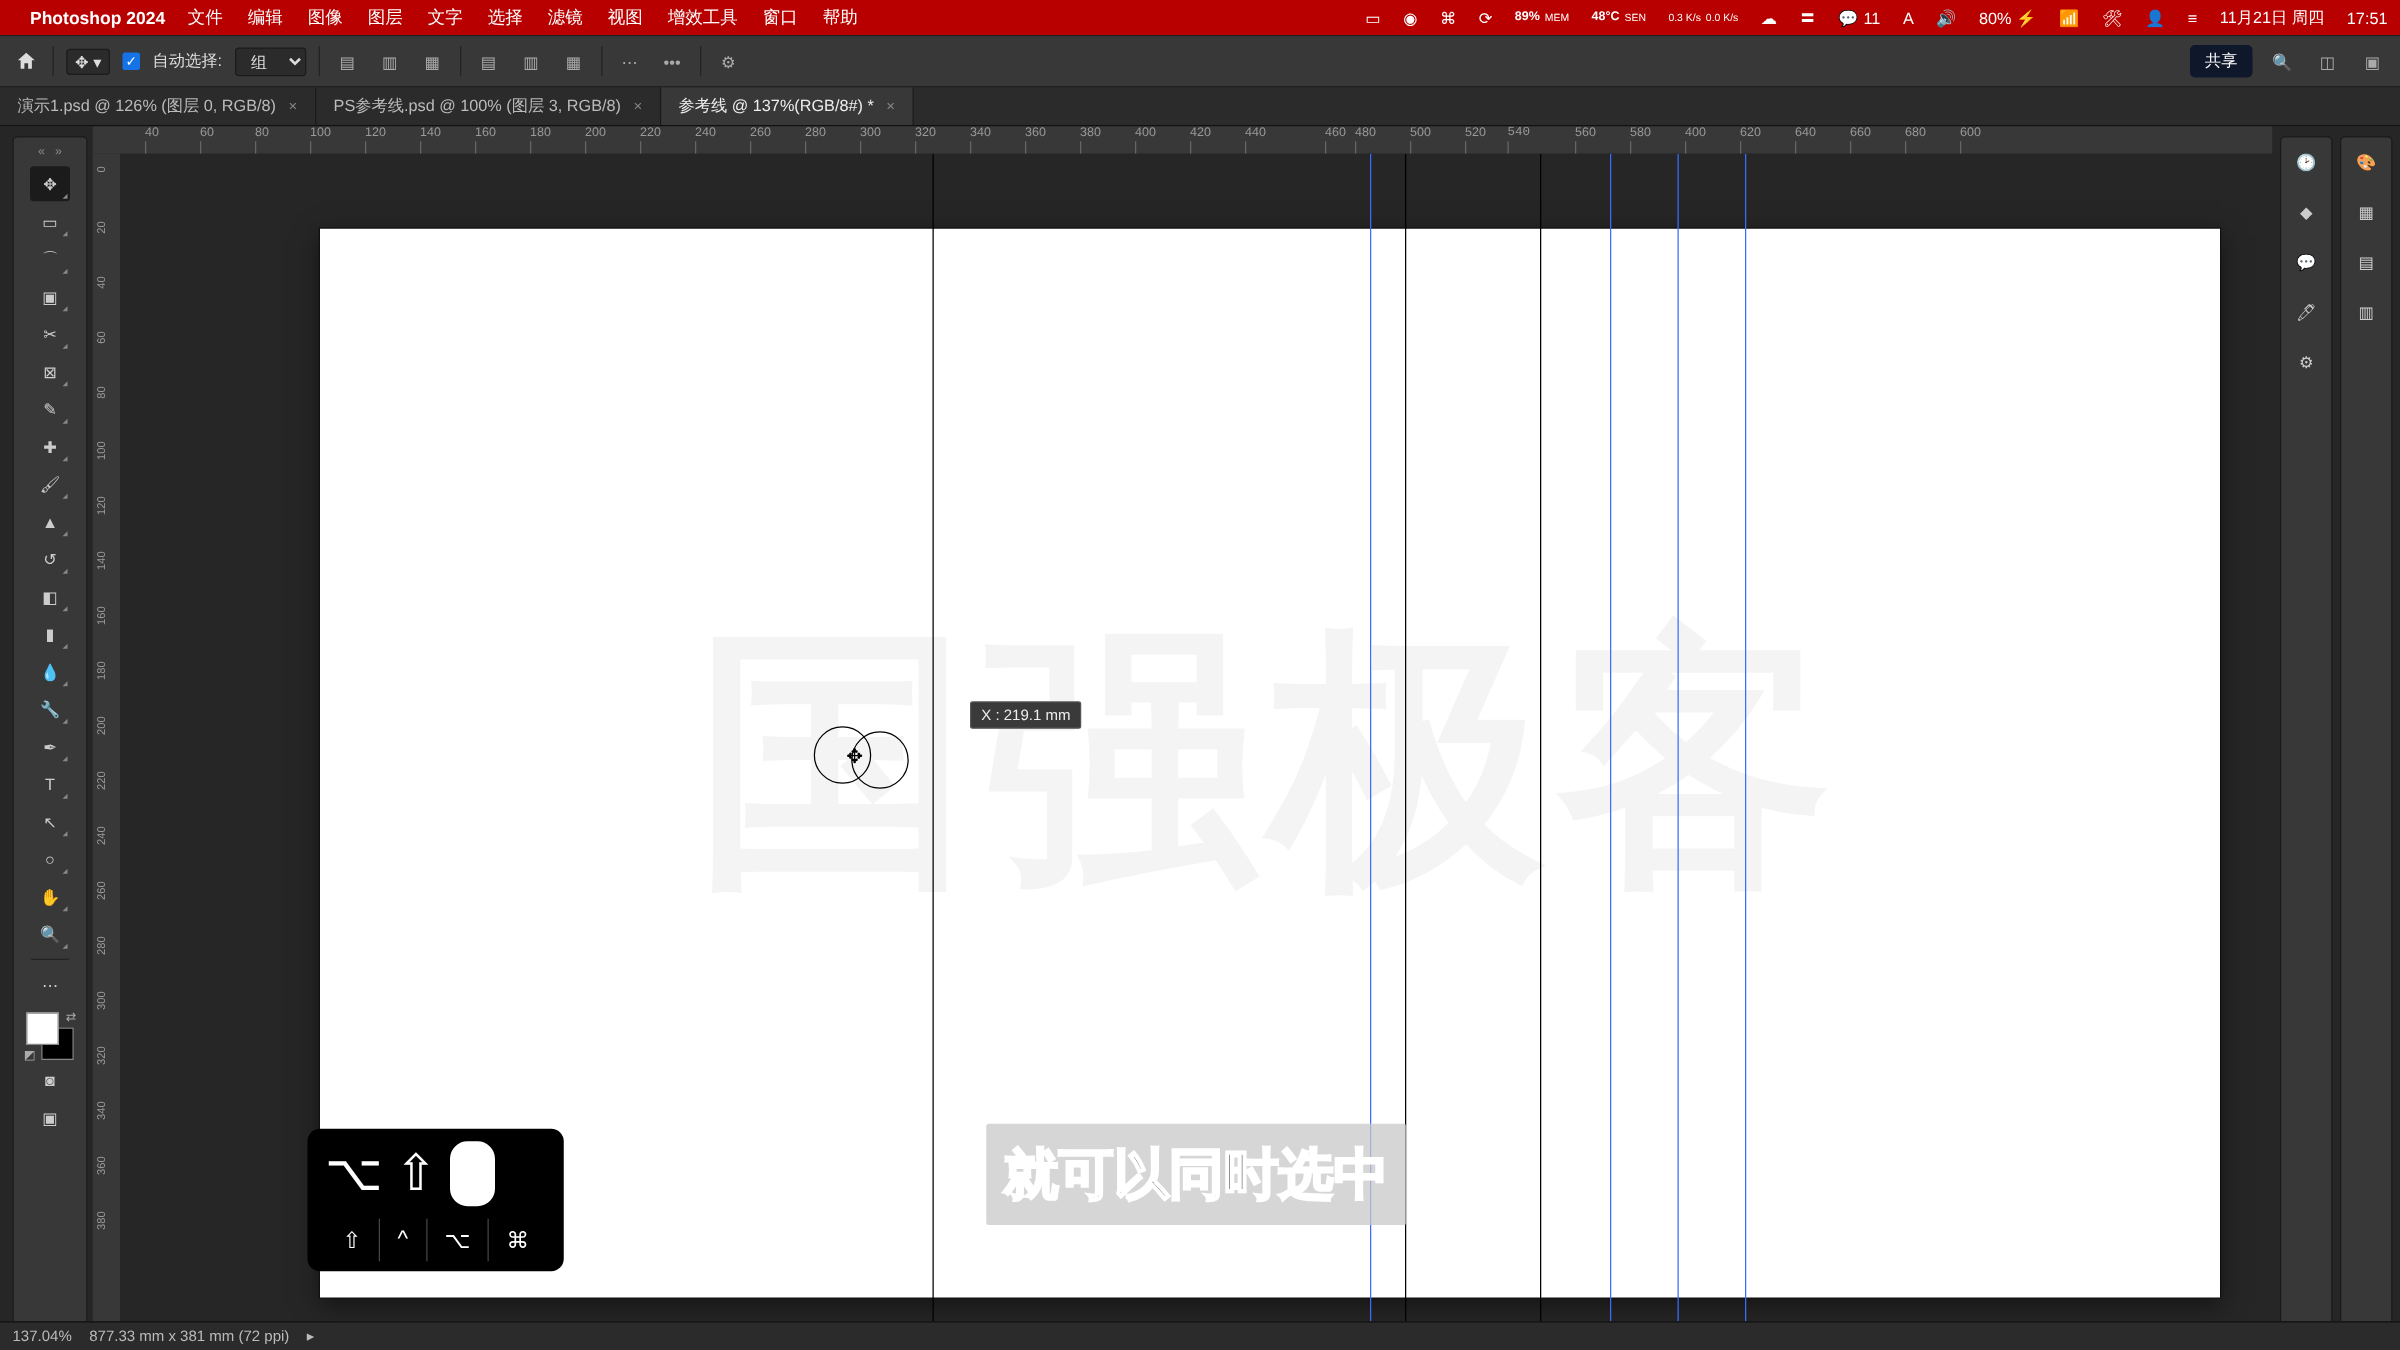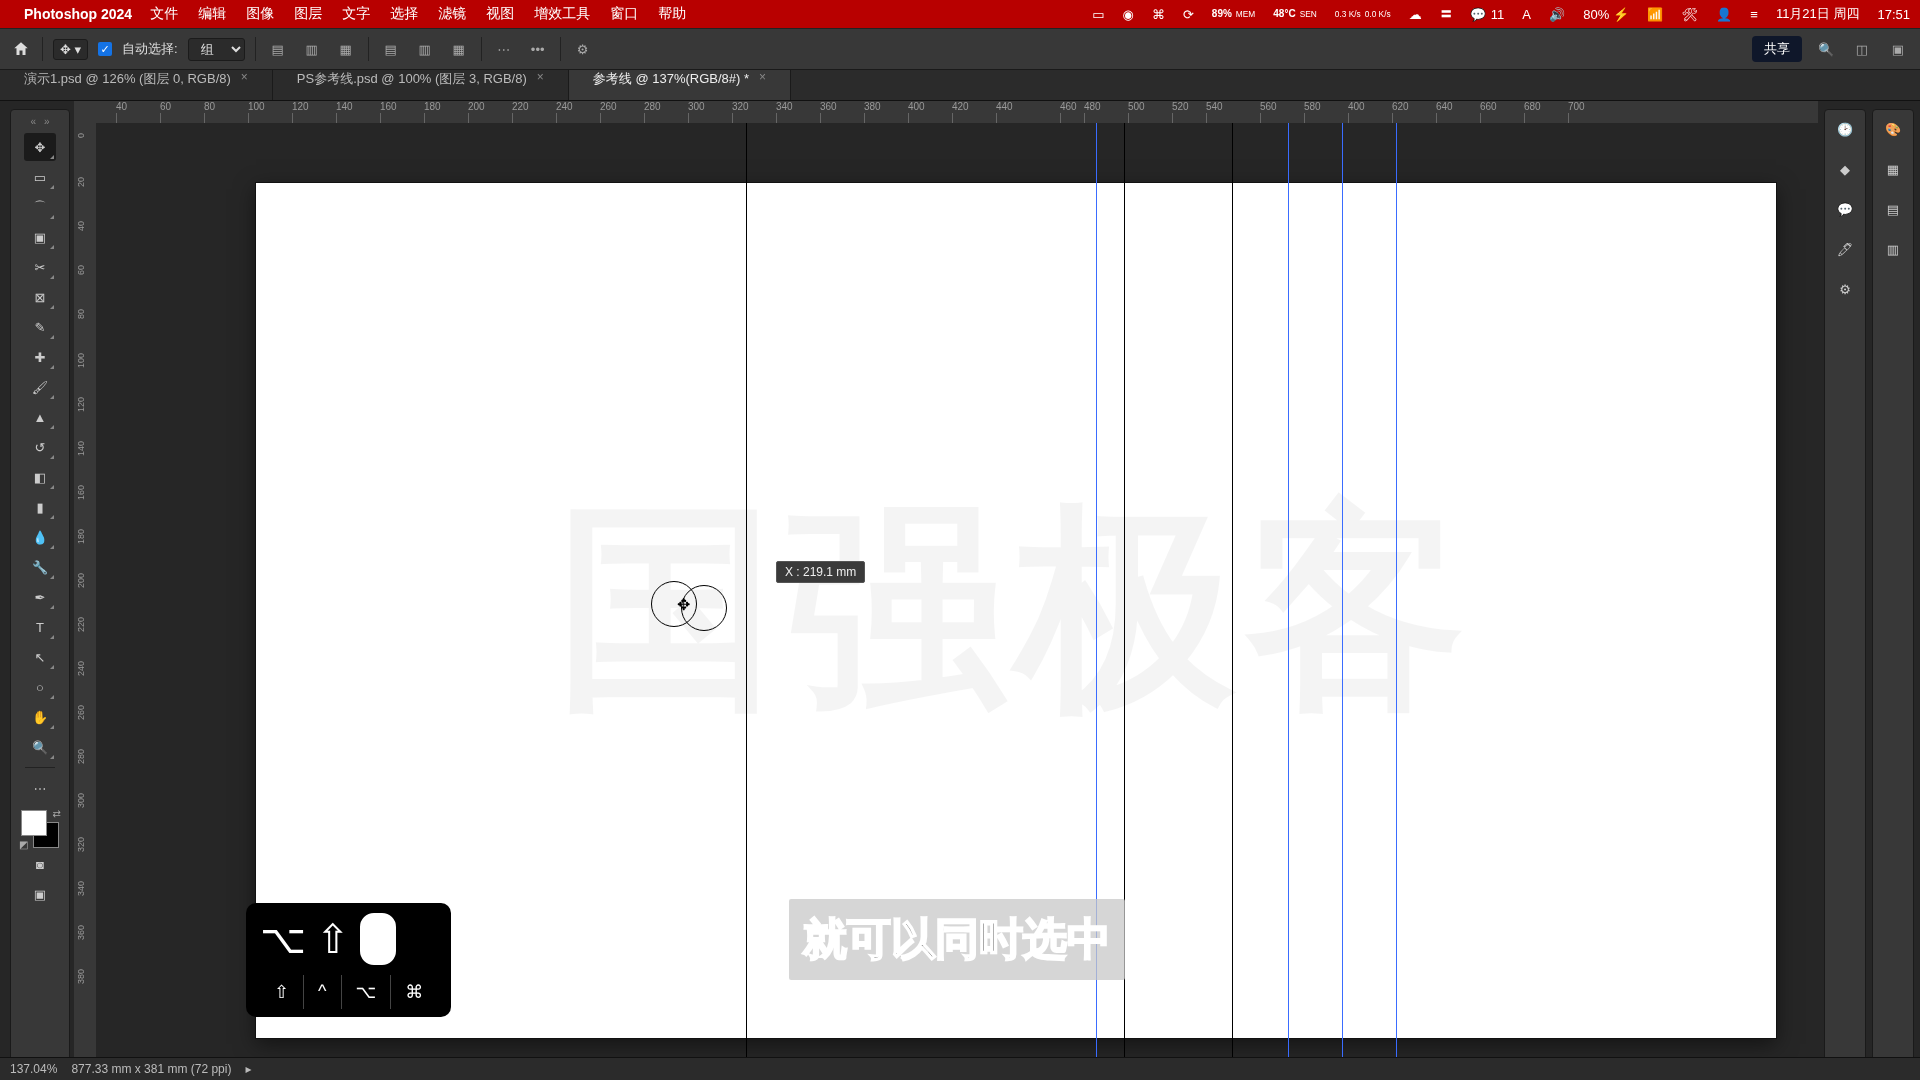--- a/index.html
+++ b/index.html
@@ -24,21 +24,21 @@
   .options-bar{height:40px;background:#383838;border-top:1px solid #222;border-bottom:1px solid #1a1a1a;display:flex;align-items:center;padding:0 10px;gap:10px}
   .options-bar .home{width:22px;height:22px;display:flex;align-items:center;justify-content:center}
   .options-bar .btn{background:#2b2b2b;border:1px solid #1b1b1b;border-radius:3px;padding:2px 6px;display:flex;align-items:center;gap:4px}
   .options-bar .sep{width:1px;height:24px;background:#222}
   .options-bar select{background:#2b2b2b;color:#ddd;border:1px solid #1b1b1b;border-radius:3px;padding:2px 14px 2px 8px;font-size:13px}
   .options-bar .iconbtn{width:24px;height:24px;display:flex;align-items:center;justify-content:center;color:#aaa}
   .options-bar .right{margin-left:auto;display:flex;gap:12px;align-items:center}
   .share-btn{background:#0f172a;color:#fff;border-radius:4px;padding:4px 12px;font-size:13px}
   
   .doc-tabs{height:30px;background:#2b2b2b;display:flex;align-items:stretch;border-bottom:1px solid #111}
-  .doc-tabs .tab{padding:0 24px;display:flex;align-items:flex-start;font-size:13px;color:#bbb;border-right:1px solid #1a1a1a;position:relative}
+  .doc-tabs .tab{padding:0 14px;display:flex;align-items:center;font-size:13px;color:#bbb;border-right:1px solid #1a1a1a;position:relative}
   .doc-tabs .tab.active{background:#383838;color:#eee}
   .doc-tabs .tab .x{margin-left:10px;color:#888;font-size:12px}
   
   .workspace{flex:1;display:flex;position:relative;background:#262626}
   .left-spacer{width:6px}
   .tools{width:58px;background:#383838;border:1px solid #1a1a1a;border-radius:4px;margin:8px 4px;padding:6px 0;display:flex;flex-direction:column;align-items:center;gap:2px}
   .tools .handle{display:flex;gap:8px;margin-bottom:4px;color:#888;font-size:10px}
   .tool{width:32px;height:28px;display:flex;align-items:center;justify-content:center;color:#ccc;border-radius:3px;position:relative}
   .tool.active{background:#1b1b1b}
   .tool .tri{position:absolute;right:2px;bottom:2px;width:0;height:0;border-left:4px solid transparent;border-bottom:4px solid #888}
@@ -246,29 +246,29 @@
           <div class="tick" style="left: 680px;">340</div>
           <div class="tick" style="left: 724px;">360</div>
           <div class="tick" style="left: 768px;">380</div>
           <div class="tick" style="left: 812px;">400</div>
           <div class="tick" style="left: 856px;">420</div>
           <div class="tick" style="left: 900px;">440</div>
           <div class="tick" style="left: 944px; margin-left: 20px;">460</div>
           <div class="tick" style="left: 988px;">480</div>
           <div class="tick" style="left: 1032px;">500</div>
           <div class="tick" style="left: 1076px;">520</div>
-          <div class="tick" style="left: 1110px;">540</div>
+          <div class="tick" style="left: 1110px; font-family: Liberation Mono, monospace;">540</div>
           <div class="tick" style="left: 1164px;">560</div>
           <div class="tick" style="left: 1208px;">580</div>
           <div class="tick" style="left: 1252px;">400</div>
           <div class="tick" style="left: 1296px;">620</div>
           <div class="tick" style="left: 1340px;">640</div>
           <div class="tick" style="left: 1384px;">660</div>
           <div class="tick" style="left: 1428px;">680</div>
-          <div class="tick" style="left: 1472px;">700</div>
+          <div class="tick" style="left: 1472px;">600</div>
         </div>
       <div class="ruler-v" id="rulerV">
           <div class="tick" style="top: 10px;">0</div>
           <div class="tick" style="top: 54px;">20</div>
           <div class="tick" style="top: 98px;">40</div>
           <div class="tick" style="top: 142px;">60</div>
           <div class="tick" style="top: 186px;">80</div>
           <div class="tick" style="top: 230px;">100</div>
           <div class="tick" style="top: 274px;">120</div>
           <div class="tick" style="top: 318px;">140</div>

